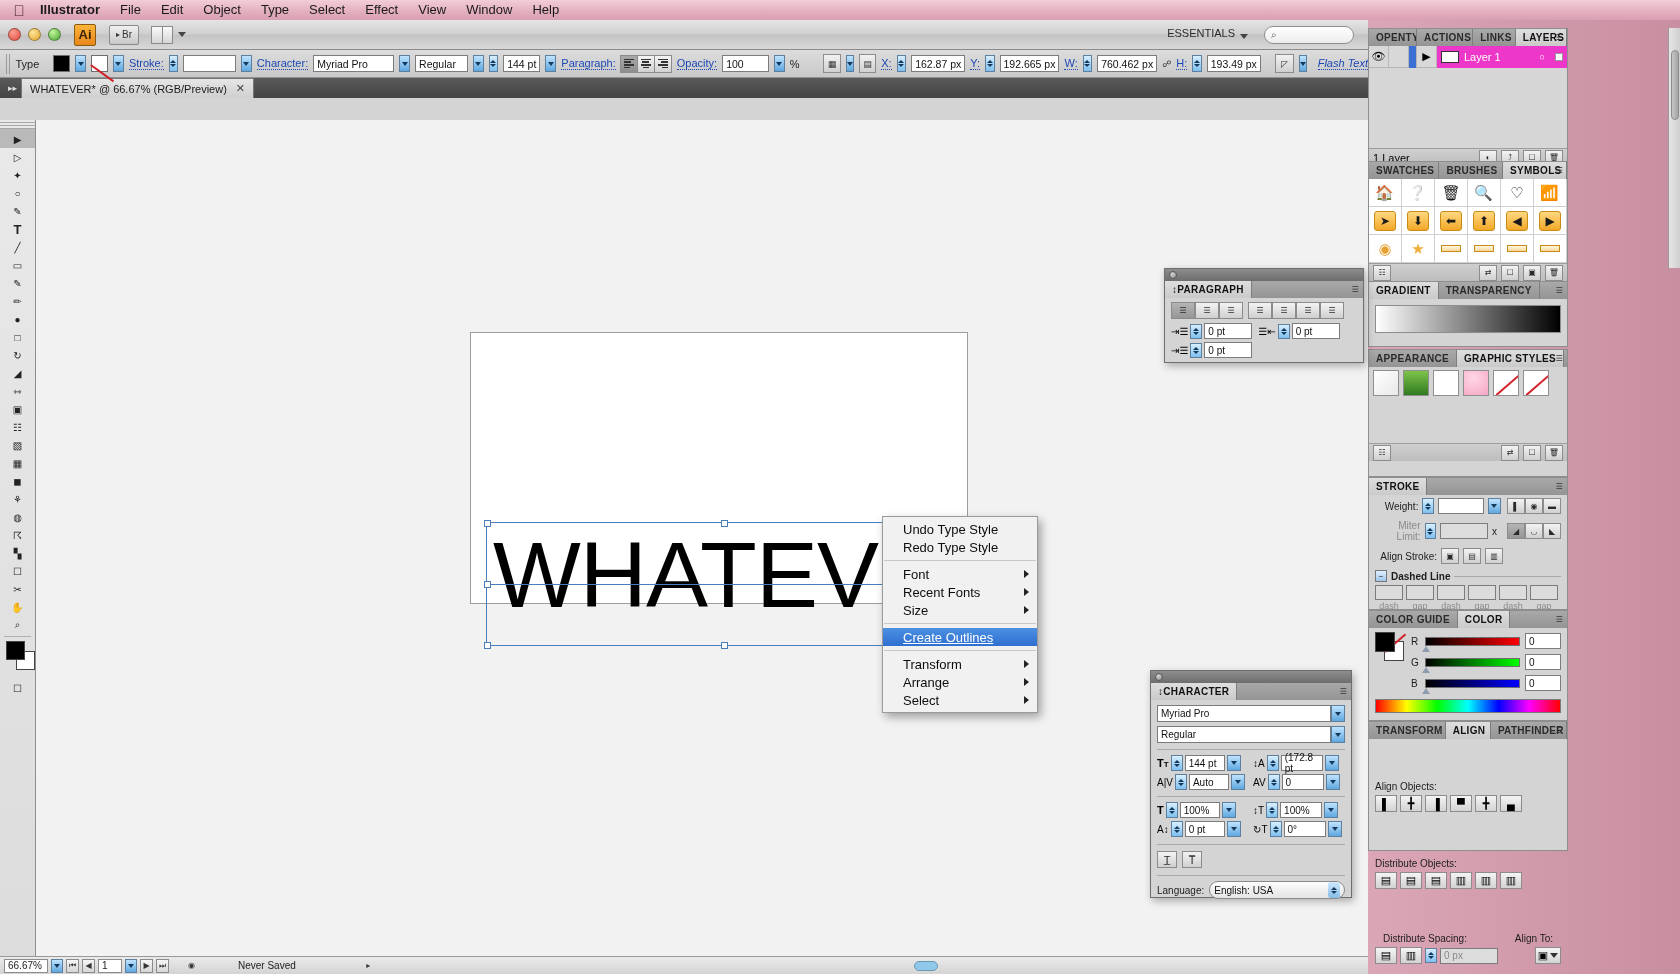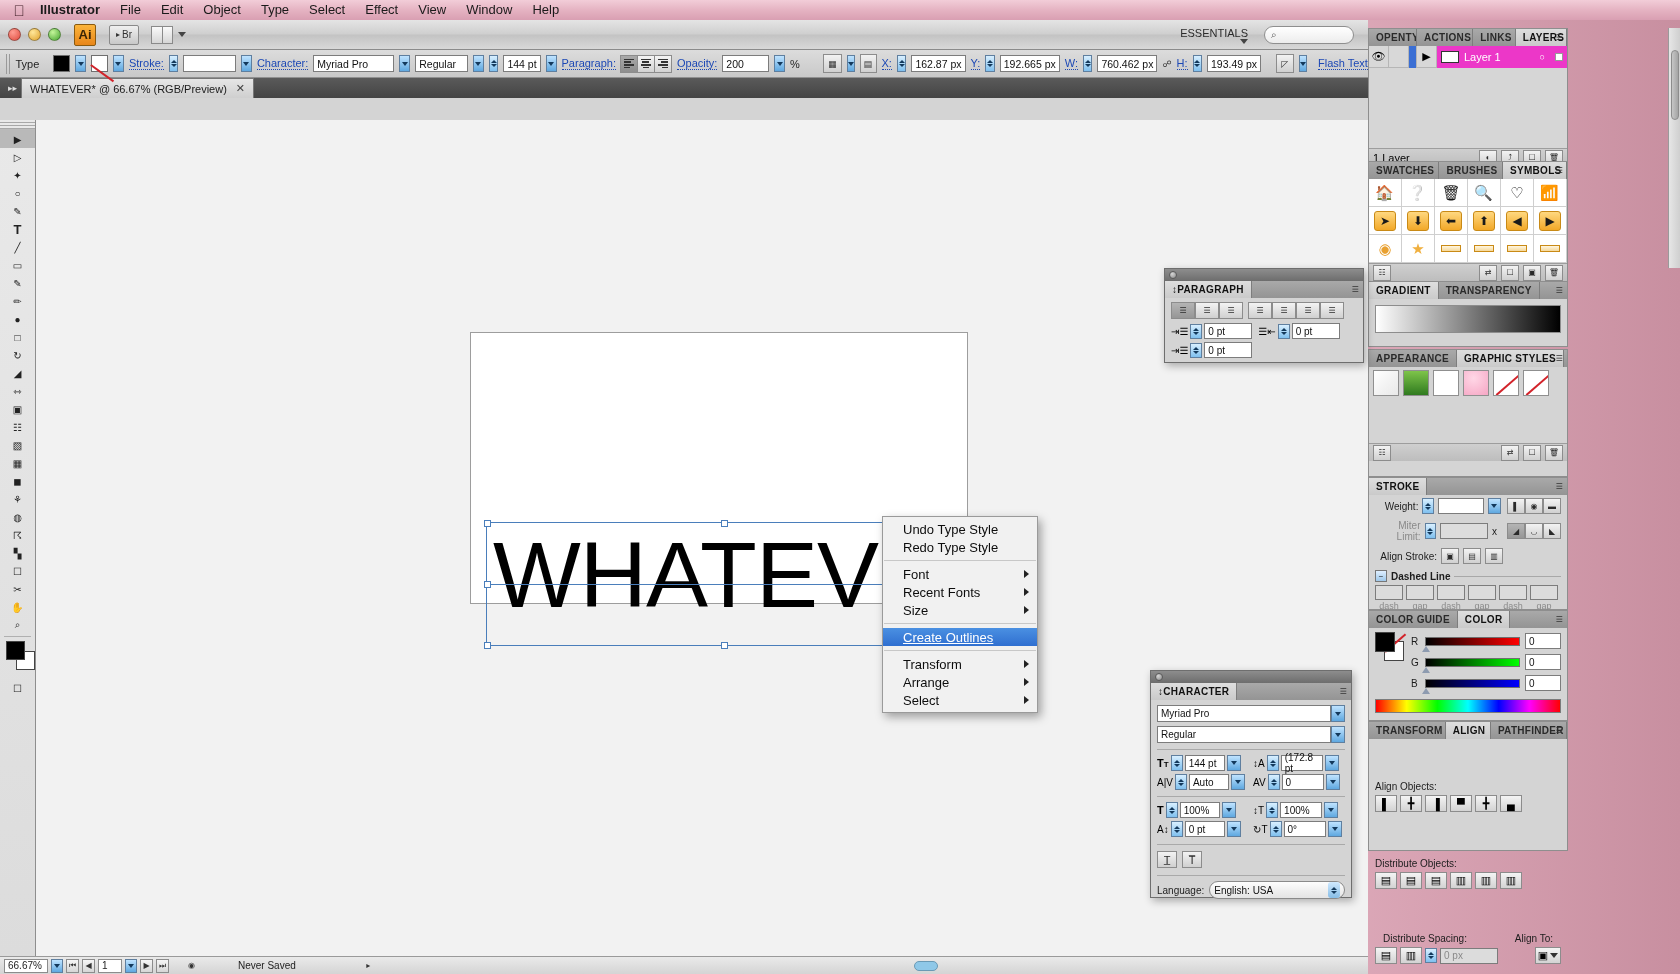--- a/index.html
+++ b/index.html
@@ -39,21 +39,21 @@
               font-weight:bold; font-size:13px; display:flex; align-items:center; justify-content:center;
               border-radius:2px; }
   .br-badge { margin-left:13px; height:20px; padding:0 6px; border:1px solid #8a8a8a; border-radius:2px;
               background: linear-gradient(180deg,#f0f0f0,#c8c8c8); font-size:10px; color:#333;
               display:flex; align-items:center; }
   .arrange-badge { margin-left:12px; width:22px; height:18px; border:1px solid #8a8a8a;
                    background: linear-gradient(180deg,#fafafa,#d6d6d6); display:flex; }
   .arrange-badge i { display:block; flex:1; border-right:1px solid #8a8a8a; }
   .arrange-badge i:last-child { border-right:none; }
   .caret { width:0;height:0;border-left:4px solid transparent;border-right:4px solid transparent;border-top:5px solid #444; margin-left:5px; }
-  .essentials { position:absolute; right:120px; top:7px; font-size:11px; color:#2b2b2b; display:flex; align-items:flex-end;flex-direction:column; }
+  .essentials { position:absolute; right:120px; top:7px; font-size:11px; color:#2b2b2b; display:flex; align-items:flex-end; }
   .searchbox { position:absolute; right:14px; top:6px; width:90px; height:18px; border:1px solid #8f8f8f;
                border-radius:9px; background:linear-gradient(180deg,#ffffff,#ececec); display:flex; align-items:center; padding-left:6px; }
 
   
   .ctrlbar { position:relative; height:28px; background: linear-gradient(180deg,#dcdcdc,#c9c9c9);
              border-bottom:1px solid #909090; display:flex; align-items:center; padding-left:6px; gap:5px; white-space:nowrap; }
   .grip { width:6px; height:20px; background:repeating-linear-gradient(90deg,#9a9a9a 0 1px,transparent 1px 3px); }
   .ctrl-label { font-size:11px; color:#1f1f1f; }
   .lnk { font-size:11px; color:#1c48b5; border-bottom:1px dotted #1c48b5; cursor:default; }
   .swatchbtn { width:22px; height:17px; border:1px solid #6f6f6f; background:#000; }
@@ -290,21 +290,21 @@
           </div>
         <div class="ab">
             <s style="width:100%;margin-left:auto"></s>
             <s style="width:70%;margin-left:auto"></s>
             <s style="width:100%;margin-left:auto"></s>
             <s style="width:60%;margin-left:auto"></s>
           </div>
       </div>
 
       <div class="lnk">Opacity:</div>
-      <div class="txtfield" style="width:60px;">200</div>
+      <div class="txtfield" style="width:60px;">100</div>
       <div class="dropbtn">
           <div class="tri"></div>
         </div>
       <div class="ctrl-label">%</div>
 
       <div style="width:18px"></div>
       <div class="iconbtn" style="width:24px;">▦</div>
       <div class="dropbtn" style="width:10px;">
           <div class="tri"></div>
         </div>
@@ -334,21 +334,21 @@
           <div class="up"></div>
           <div class="dn"></div>
         </div>
       <div class="txtfield" style="width:62px;">193.49 px</div>
 
       <div style="width:6px"></div>
       <div class="iconbtn" style="width:24px;">◸</div>
       <div class="dropbtn" style="width:10px;">
           <div class="tri"></div>
         </div>
-      <div class="lnk" style="margin-left:6px;">Flash Text</div>
+      <div class="lnk" style="margin-left:6px;font-style:italic;">Flash Text</div>
     </div>
 
     <div class="docbar">
       <div class="bb">▸▸</div>
       <div class="doctab">
         <span>WHATEVER* @ 66.67% (RGB/Preview)</span>
         <span class="x">✕</span>
       </div>
     </div>
 

